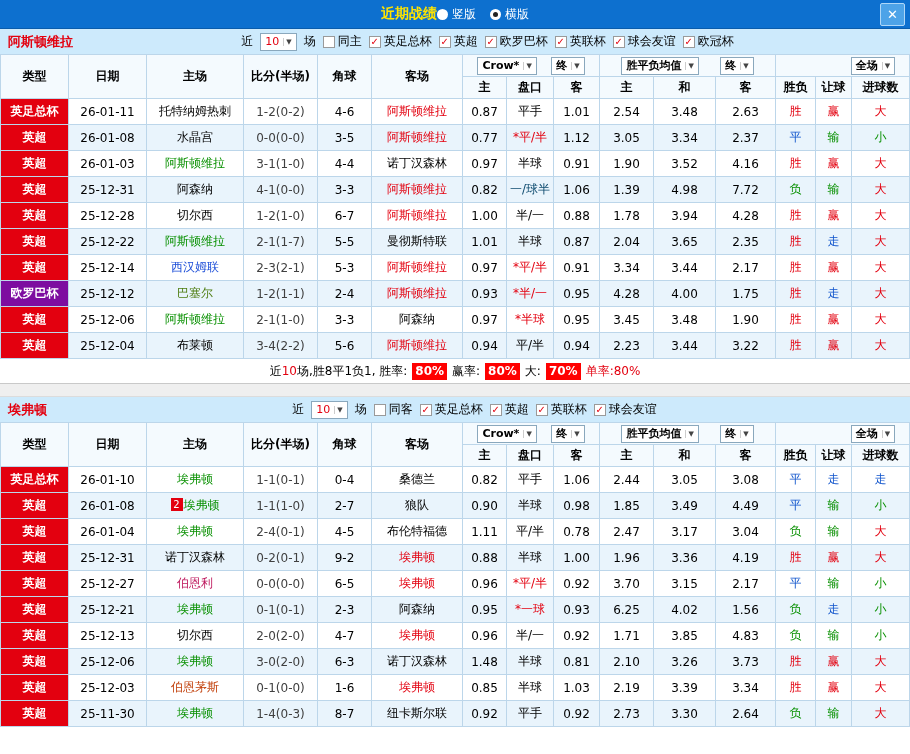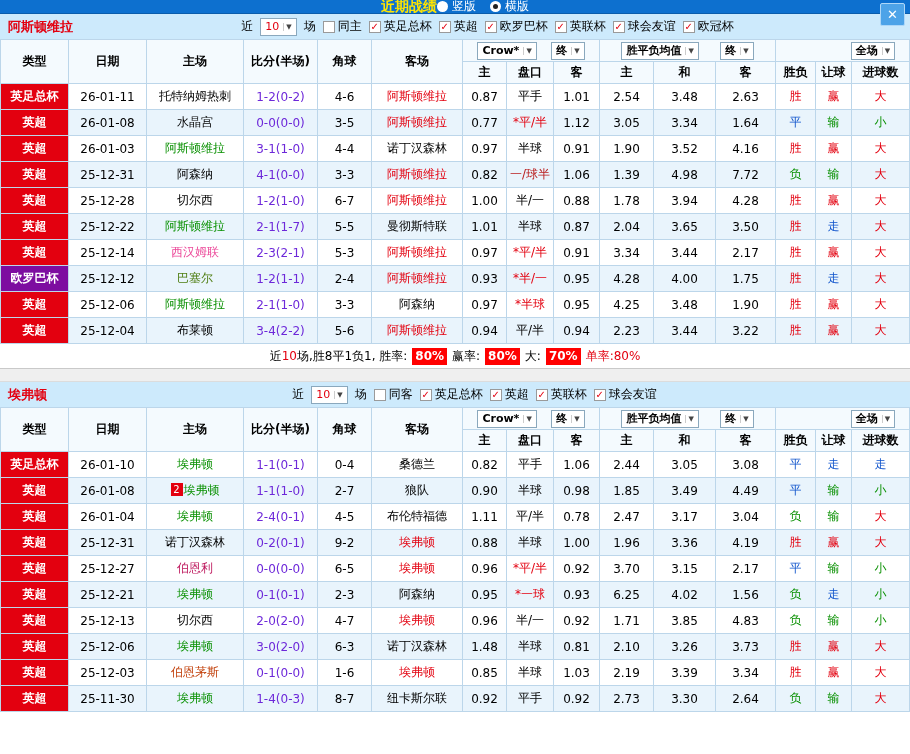--- a/index.html
+++ b/index.html
@@ -3,21 +3,21 @@
 <meta charset="utf-8">
 <style>
   * { box-sizing: border-box; }
   html,body { margin:0; padding:0; }
   body {
     width:910px; height:754px; overflow:hidden; background:#fff;
     font-family:"DejaVu Sans","Liberation Sans",sans-serif;
     font-size:12px; color:#000;
   }
   .topbar {
-    height:14px; background:#0d70cf; border-bottom:1px solid #0a5cab;
+    height:29px; background:#0d70cf; border-bottom:1px solid #0a5cab;
     display:flex; align-items:center; justify-content:center; gap:0; position:relative;
   }
   .title { color:#ffe400; font-weight:bold; font-size:14px; }
   .radios { display:flex; align-items:center; gap:14px; color:#fff; }
   .radio-item { display:inline-flex; align-items:center; gap:4px; cursor:pointer; }
   .rdot { width:11px; height:11px; border-radius:50%; background:#fff; display:inline-block; position:relative; }
   .rdot.on::after { content:""; position:absolute; left:3px; top:3px; width:5px; height:5px; border-radius:50%; background:#222; }
   .close {
     position:absolute; right:5px; top:3px; width:25px; height:23px;
     background:#4da3e8; border:1px solid #aed7f8; border-radius:2px;
@@ -41,21 +41,21 @@
   }
   table.grid { border-collapse:collapse; table-layout:fixed; width:910px; }
   .grid th, .grid td {
     border:1px solid #bcd6ea; text-align:center; padding:0;
     overflow:hidden; white-space:nowrap; font-size:12px;
   }
   .grid thead th { background:#f4fafe; font-weight:bold; height:22px; }
   .grid tbody td { height:26px; background:#fff; }
   .grid tbody tr:nth-child(even) td { background:#e9f4fc; }
   td.type { color:#fff; font-weight:bold; }
-  td.score { color:#6d28d9;margin-top:22px; }
+  td.score { color:#404040;margin-top:22px; }
   .hgroup { display:flex; justify-content:space-evenly; align-items:center; }
   .hg-right { justify-content:flex-end; padding-right:14px; }
   .badge2 {
     display:inline-block; background:#e3000f; color:#fff; font-size:10px;
     min-width:12px; padding:0 1px; line-height:13px; margin-right:1px; vertical-align:1px;
   }
   .summary { height:25px; display:flex; align-items:center; justify-content:center; gap:5px; border-bottom:1px solid #c9c9c9; }
   .pct { background:#f00; color:#fff; font-weight:bold; padding:0 3px; line-height:17px; }
   .redtxt { color:#e3000f; }
   .sep { height:13px; background:#efefef; border-bottom:1px solid #dcdcdc; }
@@ -213,21 +213,21 @@
             <td>26-01-08</td>
             <td style="color:#000">水晶宫</td>
             <td class="score">0-0(0-0)</td>
             <td>3-5</td>
             <td style="color:#e3000f">阿斯顿维拉</td>
             <td>0.77</td>
             <td style="color:#e3000f">*平/半</td>
             <td>1.12</td>
             <td>3.05</td>
             <td>3.34</td>
-            <td>1.64</td>
+            <td>2.37</td>
             <td style="color:#1155cc">平</td>
             <td style="color:#089000">输</td>
             <td style="color:#089000">小</td>
           </tr>
             <tr>
             <td class="type" style="background:#e3000f">英超</td>
             <td>26-01-03</td>
             <td style="color:#089000">阿斯顿维拉</td>
             <td class="score">3-1(1-0)</td>
             <td>4-4</td>
@@ -243,21 +243,21 @@
             <td style="color:#e3000f">大</td>
           </tr>
             <tr>
             <td class="type" style="background:#e3000f">英超</td>
             <td>25-12-31</td>
             <td style="color:#000">阿森纳</td>
             <td class="score">4-1(0-0)</td>
             <td>3-3</td>
             <td style="color:#e3000f">阿斯顿维拉</td>
             <td>0.82</td>
-            <td style="color:#b91c1c">一/球半</td>
+            <td style="color:#0c4a6e">一/球半</td>
             <td>1.06</td>
             <td>1.39</td>
             <td>4.98</td>
             <td>7.72</td>
             <td style="color:#089000">负</td>
             <td style="color:#089000">输</td>
             <td style="color:#e3000f">大</td>
           </tr>
             <tr>
             <td class="type" style="background:#e3000f">英超</td>
@@ -281,29 +281,29 @@
             <td>25-12-22</td>
             <td style="color:#089000">阿斯顿维拉</td>
             <td class="score">2-1(1-7)</td>
             <td>5-5</td>
             <td style="color:#000">曼彻斯特联</td>
             <td>1.01</td>
             <td style="color:#000">半球</td>
             <td>0.87</td>
             <td>2.04</td>
             <td>3.65</td>
-            <td>3.50</td>
+            <td>2.35</td>
             <td style="color:#e3000f">胜</td>
             <td style="color:#1155cc">走</td>
             <td style="color:#e3000f">大</td>
           </tr>
             <tr>
             <td class="type" style="background:#e3000f">英超</td>
             <td>25-12-14</td>
-            <td style="color:#ec4899">西汉姆联</td>
+            <td style="color:#1d4ed8">西汉姆联</td>
             <td class="score">2-3(2-1)</td>
             <td>5-3</td>
             <td style="color:#e3000f">阿斯顿维拉</td>
             <td>0.97</td>
             <td style="color:#e3000f">*平/半</td>
             <td>0.91</td>
             <td>3.34</td>
             <td>3.44</td>
             <td>2.17</td>
             <td style="color:#e3000f">胜</td>
@@ -330,21 +330,21 @@
             <tr>
             <td class="type" style="background:#e3000f">英超</td>
             <td>25-12-06</td>
             <td style="color:#089000">阿斯顿维拉</td>
             <td class="score">2-1(1-0)</td>
             <td>3-3</td>
             <td style="color:#000">阿森纳</td>
             <td>0.97</td>
             <td style="color:#e3000f">*半球</td>
             <td>0.95</td>
-            <td>4.25</td>
+            <td>3.45</td>
             <td>3.48</td>
             <td>1.90</td>
             <td style="color:#e3000f">胜</td>
             <td style="color:#e3000f">赢</td>
             <td style="color:#e3000f">大</td>
           </tr>
             <tr>
             <td class="type" style="background:#e3000f">英超</td>
             <td>25-12-04</td>
             <td style="color:#000">布莱顿</td>

